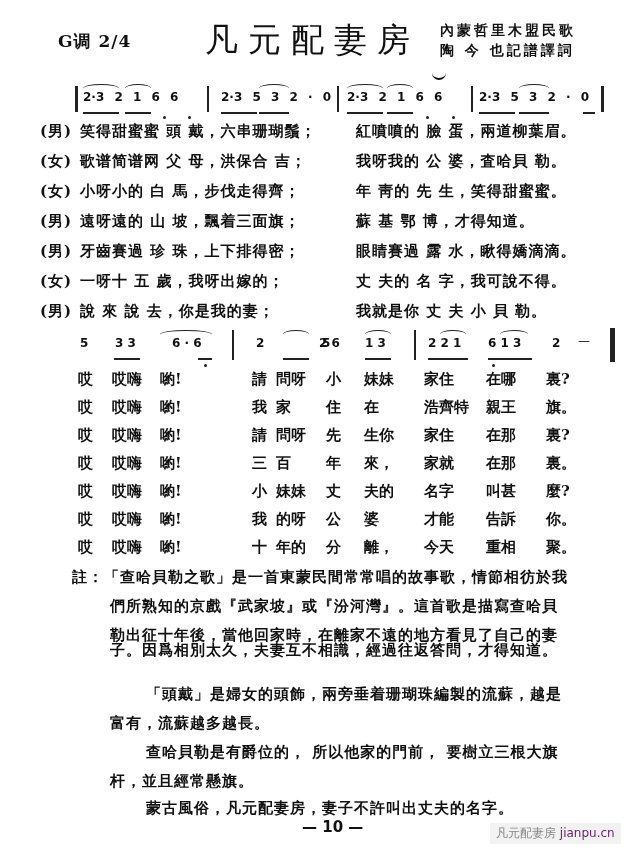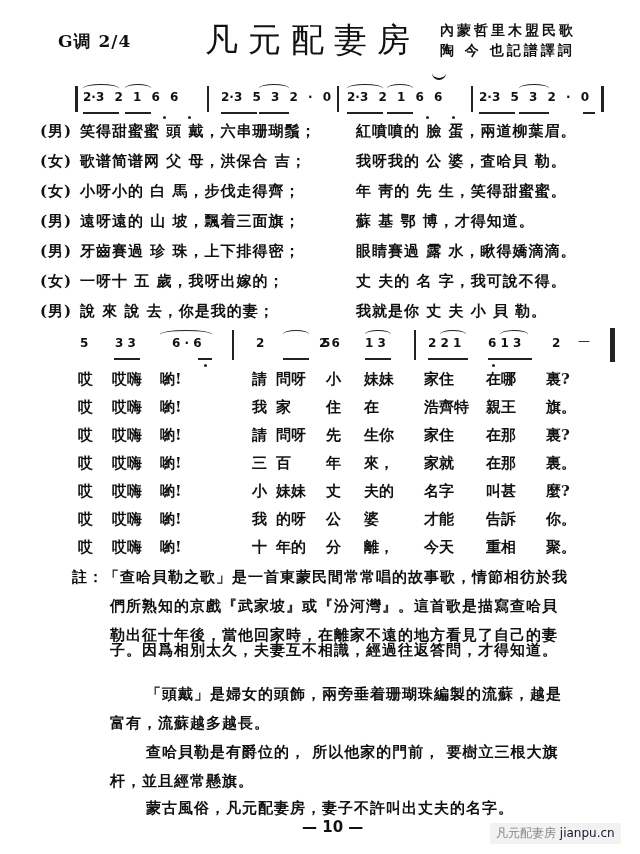--- a/index.html
+++ b/index.html
@@ -27,21 +27,21 @@
   .lyric-row .part { display:inline-block; width:40px; }
   .lyric-row .a { display:inline-block; }
   .lyric-col-r { position:absolute; left:356px; font-size:15px; font-weight:bold; white-space:nowrap; letter-spacing:1px; }
 
   .ch-row { position:absolute; font-size:15px; font-weight:bold; white-space:nowrap; }
   .cell { position:absolute; }
 
   .note-para { position:absolute; font-size:15px; font-weight:bold; white-space:nowrap; letter-spacing:1px; }
   .pagenum { left:302px; top:818px; font-family:"DejaVu Sans", sans-serif; font-size:15px; font-weight:bold; }
   .watermark { left:490px; top:823px; font-family:"DejaVu Sans", sans-serif; font-size:12px; color:#888; background:#f2f2f2; padding:2px 6px; }
-  .watermark .brand { color:#0f172a; }
+  .watermark .brand { color:#701a75; }
 </style>
 </head>
 <body>
 
 <div class="abs key">G调 2/4</div>
 <div class="abs title">凡元配妻房</div>
 <div class="abs credit l1">內蒙哲里木盟民歌</div>
 <div class="abs credit l2">陶 今 也記譜譯詞</div>
 <div class="abs slur-mark"></div>
 

